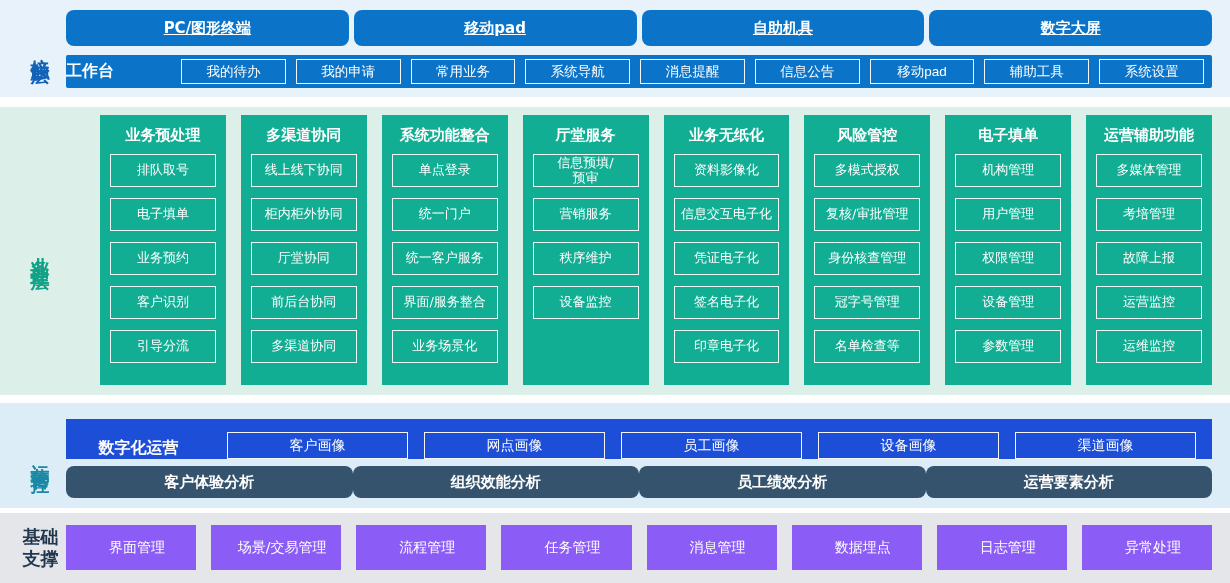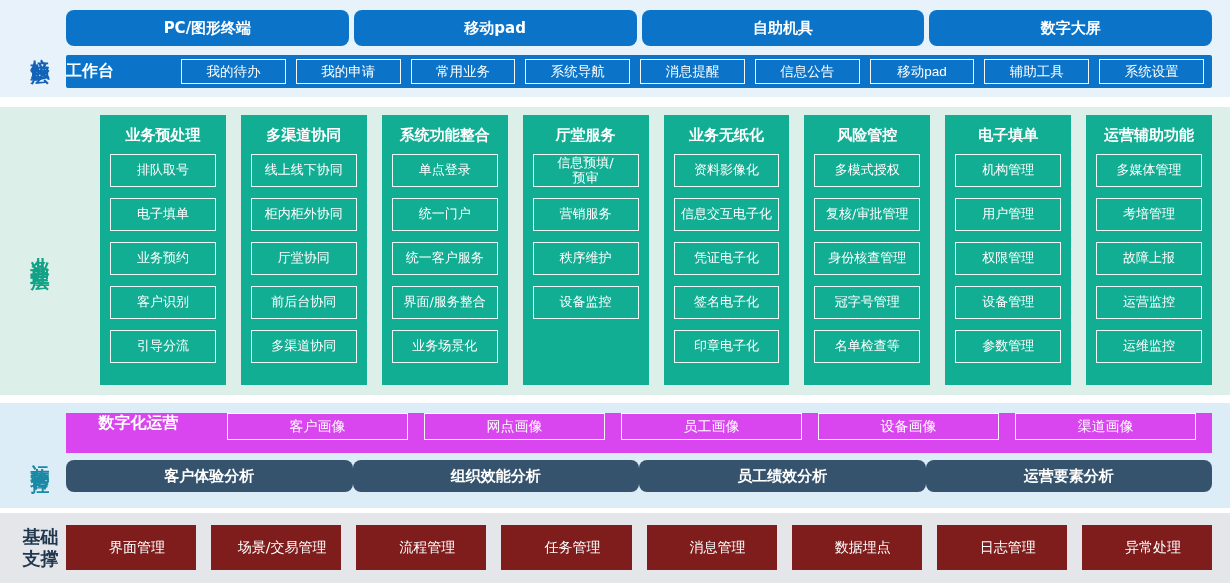--- a/index.html
+++ b/index.html
@@ -22,20 +22,21 @@
   .band-content { flex:1 1 auto; padding-right:18px; }
 
   
   .band-contact { height:97px; background:#e7f2fb; }
   .band-contact .vlabel { color:#1262b8; }
   .terminal-row { display:flex; gap:5px; margin-top:10px; height:36px; }
   .terminal-btn {
     flex:1 1 0; background:#0b74c9; color:#fff; font-weight:bold; font-size:15px;
     border-radius:8px; display:flex; align-items:center; justify-content:center;
     cursor:pointer;
+    text-decoration:underline;
   }
   .workbench-bar {
     margin-top:9px; height:33px; background:#0b74c9; border-radius:2px;
     display:flex; align-items:center; padding:0 8px 0 0;
   }
   .wb-label {
     flex:0 0 105px; color:#fff; font-weight:bold; font-size:16px; text-align:left;
   }
   .wb-btn {
     flex:1 1 0; height:25px; margin-left:10px; background:transparent;
@@ -59,22 +60,22 @@
     height:33px; margin-bottom:11px; border:1px solid rgba(255,255,255,.92);
     color:#fff; font-size:13px; display:flex; align-items:center; justify-content:center;
     text-align:center; white-space:pre-line; line-height:1.15; cursor:pointer;
   }
   .col-item:last-child { margin-bottom:0; }
 
   
   .band-ops { height:105px; background:#dcedf8; }
   .band-ops .vlabel { color:#1b89a5; }
   .ops-bar {
-    margin-top:10px; height:40px; background:#d946ef; display:flex;
-    align-items:flex-start; padding-right:16px;
+    margin-top:16px; height:40px; background:#1d4ed8; display:flex;
+    align-items:flex-end; padding-right:16px;
   }
   .ops-bar-label {
     flex:0 0 145px; color:#fff; font-weight:bold; font-size:16px; text-align:center;
   }
   .profile-box {
     flex:1 1 0; height:27px; margin-left:16px; border:1px solid rgba(255,255,255,.95);
     color:#fff; font-size:14px; display:flex; align-items:center; justify-content:center;
     cursor:pointer;
   }
   .ops-analyses { display:flex; margin-top:7px; height:32px; }
@@ -85,21 +86,21 @@
   }
 
   
   .band-foundation { height:70px; background:#e4e6e9; }
   .found-label {
     color:#20374f; font-weight:bold; font-size:18px; text-align:center; line-height:1.25;
     white-space:pre-line;
   }
   .found-row { display:flex; gap:15px; margin-top:12px; height:45px; }
   .found-box {
-    flex:1 1 0; background:#7f1d1d; color:#fff; font-size:14px;
+    flex:1 1 0; background:#8b5cf6; color:#fff; font-size:14px;
     display:flex; align-items:center; justify-content:center; cursor:pointer;padding-left:12px;
   }
 </style>
 </head>
 <body>
 
 <div class="page">
 
   <section class="band band-contact">
     <div class="side">

